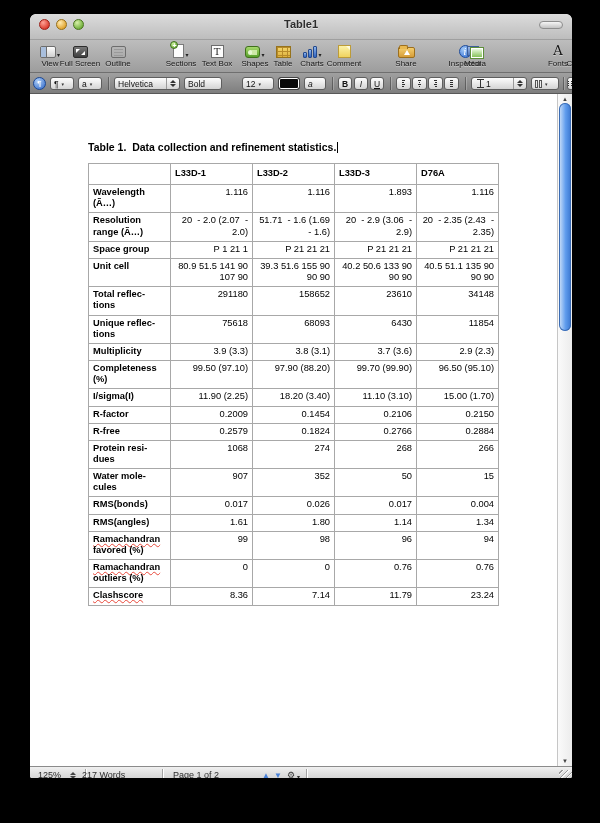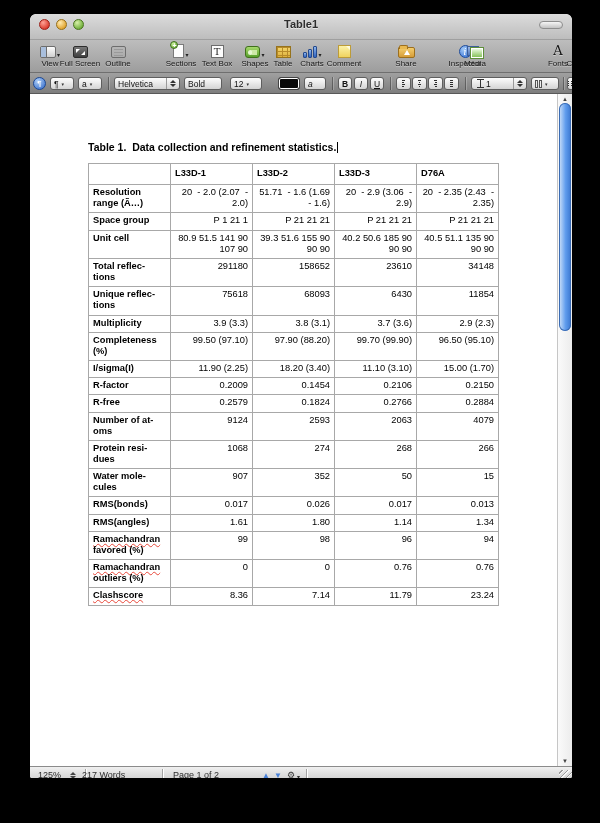--- a/index.html
+++ b/index.html
@@ -259,21 +259,21 @@
           <i class="dn"></i>
         </span>
       </span>
     <span class="fb" style="left:154px; width:38px;gap:40px;">
         <span>Bold</span>
         <span class="stepper">
           <i class="up"></i>
           <i class="dn"></i>
         </span>
       </span>
-    <span class="fb" style="left:200px; width:32px;">
+    <span class="fb" style="left:212px; width:32px;">
         <span>12</span>
         <span class="mini-caret">▾</span>
       </span>
     <span class="fb swatch-black" style="left:248px; width:22px;"></span>
     <span class="fb" style="left:274px; width:22px; font-style:italic;">
         <span>a</span>
       </span>
     <span class="vd" style="left:302px;"></span>
     <span class="fb" style="left:308px; width:14px; font-weight:bold; justify-content:center;">
         <span>B</span>
@@ -358,20 +358,27 @@
             <tr>
               <th></th>
               <th>L33D-1</th>
               <th>L33D-2</th>
               <th>L33D-3</th>
               <th>D76A</th>
             </tr>
           </thead>
         <tbody>
             <tr>
+              <th><span>Wavelength</span><br><span>(Ã…)</span></th>
+              <td>1.116</td>
+              <td>1.116</td>
+              <td>1.893</td>
+              <td>1.116</td>
+            </tr>
+            <tr>
               <th><span>Resolution</span><br><span>range (Ã…)</span></th>
               <td>20  - 2.0 (2.07  -
 2.0)</td>
               <td>51.71  - 1.6 (1.69
  - 1.6)</td>
               <td>20  - 2.9 (3.06  -
 2.9)</td>
               <td>20  - 2.35 (2.43  -
 2.35)</td>
             </tr>
@@ -381,21 +388,21 @@
               <td>P 21 21 21</td>
               <td>P 21 21 21</td>
               <td>P 21 21 21</td>
             </tr>
             <tr>
               <th><span>Unit cell</span></th>
               <td>80.9 51.5 141 90
 107 90</td>
               <td>39.3 51.6 155 90
 90 90</td>
-              <td>40.2 50.6 185 90
+              <td>40.2 50.6 133 90
 90 90</td>
               <td>40.5 51.1 135 90
 90 90</td>
             </tr>
             <tr>
               <th><span>Total reflec-</span><br><span>tions</span></th>
               <td>291180</td>
               <td>158652</td>
               <td>23610</td>
               <td>34148</td>
@@ -436,46 +443,39 @@
               <td>0.2150</td>
             </tr>
             <tr>
               <th><span>R-free</span></th>
               <td>0.2579</td>
               <td>0.1824</td>
               <td>0.2766</td>
               <td>0.2884</td>
             </tr>
             <tr>
-              <th><span>Number of at-</span><br><span>oms</span></th>
-              <td>9124</td>
-              <td>2593</td>
-              <td>2063</td>
-              <td>4079</td>
-            </tr>
-            <tr>
               <th><span>Protein resi-</span><br><span>dues</span></th>
               <td>1068</td>
               <td>274</td>
               <td>268</td>
               <td>266</td>
             </tr>
             <tr>
               <th><span>Water mole-</span><br><span>cules</span></th>
               <td>907</td>
               <td>352</td>
               <td>50</td>
               <td>15</td>
             </tr>
             <tr>
               <th><span>RMS(bonds)</span></th>
               <td>0.017</td>
               <td>0.026</td>
               <td>0.017</td>
-              <td>0.013</td>
+              <td>0.004</td>
             </tr>
             <tr>
               <th><span>RMS(angles)</span></th>
               <td>1.61</td>
               <td>1.80</td>
               <td>1.14</td>
               <td>1.34</td>
             </tr>
             <tr>
               <th><span class="sp">Ramachandran</span><br><span>favored (%)</span></th>

